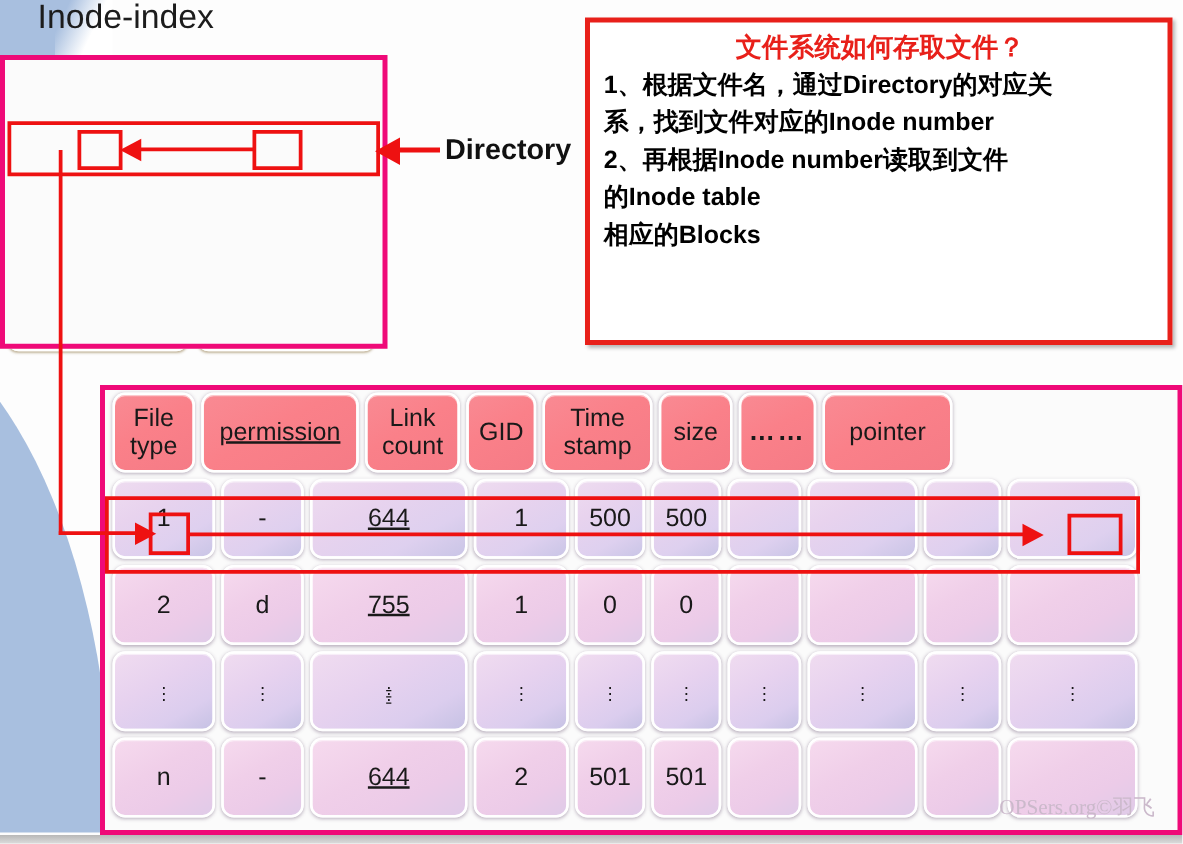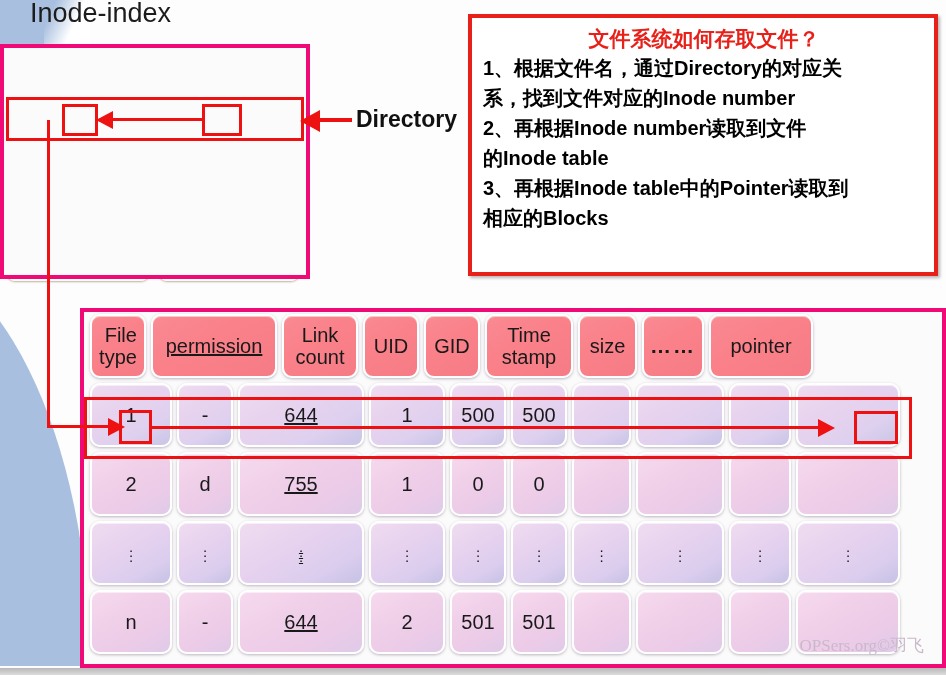--- a/index.html
+++ b/index.html
@@ -211,21 +211,21 @@
     background: linear-gradient(150deg,#f6daee 0%, #f0cfe9 40%, #eccbe8 70%, #dfcbe8 100%);
   }
   .tbody.r1 .tcell {
     background: linear-gradient(150deg,#eedcf0 0%, #e8d3ee 35%, #ded0ef 72%, #c9c5e6 100%);
   }
   .tbody.dotsrow .tcell {
     background: linear-gradient(150deg,#f0dcf0 0%, #e7d2ef 40%, #dbcdee 75%, #c6c2e4 100%);
   }
   
   .col0 { width: 82px; }
-  .col1 { width: 56px; text-align: right; }
+  .col1 { width: 66px; }
   .col2 { width: 126px; text-decoration: underline; }
   .col3 { width: 76px; }
   .col4 { width: 56px; }
   .col5 { width: 56px; }
   .col6 { width: 59px; }
   .col7 { width: 88px; }
   .col8 { width: 62px; }
   .col9 { width: 104px; }
   .dots-h { letter-spacing: 2px; font-size: 21px; font-weight: bold; }
 
@@ -302,37 +302,35 @@
   <div class="red-line" style="left:47px; top:120px; width:3px; height:308px;"></div>
   <div class="red-line" style="left:47px; top:425px; width:68px; height:3px;"></div>
   <div class="red-arrow arrow-right" style="left:108px; top:418px;"></div>
 
   <div id="callout">
     <p class="q">文件系统如何存取文件？</p>
     <p class="step">1、根据文件名，通过Directory的对应关</p>
     <p class="step">系，找到文件对应的Inode number</p>
     <p class="step">2、再根据Inode number读取到文件</p>
     <p class="step">的Inode table</p>
-    <p class="step">3、再根据Inode table中的Pointer读取到</p>
     <p class="step">相应的Blocks</p>
   </div>
 
   <div class="magenta-panel" id="inode-table-panel"></div>
 
   <div id="itable">
 
     <div class="trow thead">
       <div class="tcell col1">
         <span><span>File</span><br><span>type</span></span>
       </div>
       <div class="tcell col2">permission</div>
       <div class="tcell col3">
         <span><span>Link</span><br><span>count</span></span>
       </div>
-      <div class="tcell col4">UID</div>
       <div class="tcell col5">GID</div>
       <div class="tcell col7">
         <span><span>Time</span><br><span>stamp</span></span>
       </div>
       <div class="tcell col6">size</div>
       <div class="tcell col8 dots-h">……</div>
       <div class="tcell col9">pointer</div>
     </div>
 
     <div class="trow tbody r1">

